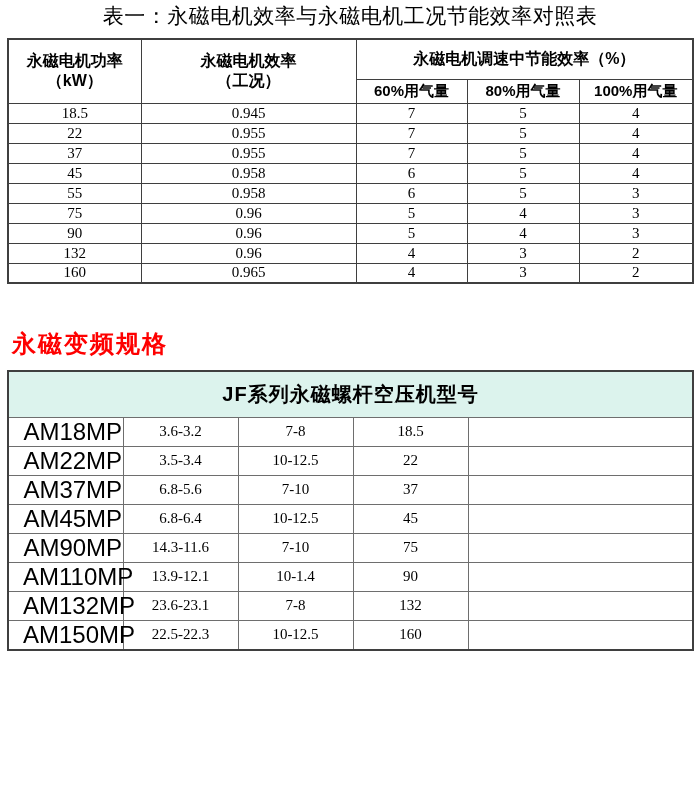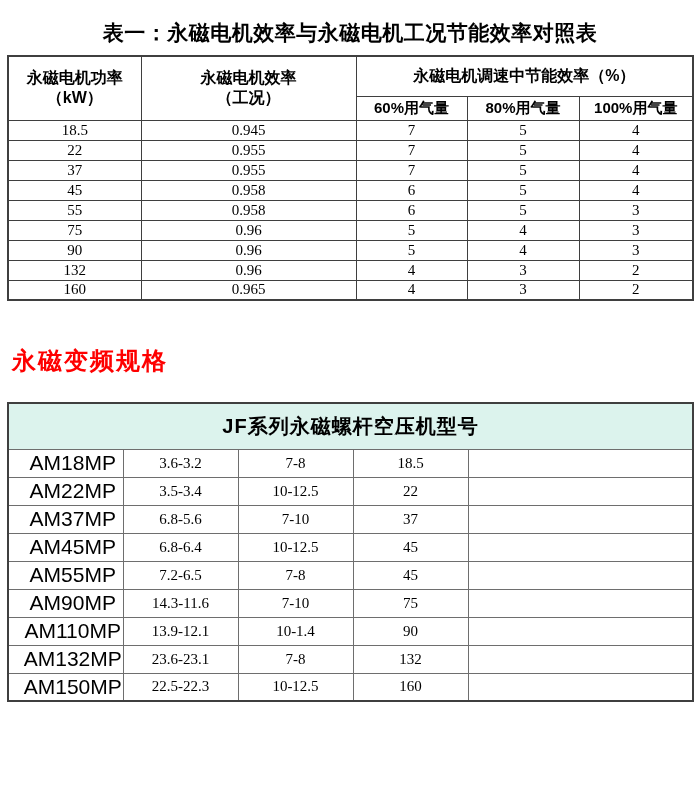--- a/index.html
+++ b/index.html
@@ -12,24 +12,24 @@
   .page {
     width: 700px;
     height: 789px;
     background: #ffffff;
     overflow: hidden;
   }
 
   
   .doc-title {
     text-align: center;
-    font-weight: bold;
+    font-weight: normal;
     font-size: 21px;
     line-height: 25px;
-    padding-top: 20px;
+    padding-top: 3px;
     letter-spacing: 0.5px;
   }
 
   
   table { border-collapse: collapse; table-layout: fixed; }
   .table1 {
     margin: 10px 0 0 7px;
     width: 685px;
     border: 2px solid var(--border-dark, #3f3f3f);
     padding-left: 36px;
@@ -57,21 +57,21 @@
     margin: 46px 3px 0 12px;
     color: var(--heading-red, #fe0000);
     font-weight: bold;
     font-size: 24px;
     line-height: 28px;
     letter-spacing: 2px;
   }
 
   
   .table2 {
-    margin: 27px 0 0 7px;
+    margin: 12px 0 0 7px;
     width: 685px;
     border: 2px solid var(--border-dark, #3f3f3f);
   }
   .table2 th, .table2 td {
     border: 1px solid var(--border-light, #6e6e6e);
     text-align: center;
     vertical-align: middle;
   }
   .table2 .banner th {
     height: 46px;
@@ -87,21 +87,21 @@
     font-weight: bold;
     line-height: 22px;
   }
   .table2 tbody td {
     height: 28px;
     font-family: "Liberation Serif", serif;
     font-size: 15px;
   }
   .table2 tbody td:first-child {
     font-family: "Liberation Sans", sans-serif;
-    font-size: 21px;
+    font-size: 24px;
     padding-left: 14px;
   }
 </style>
 </head>
 <body>
 
 <div class="page">
 
   <div class="doc-title">表一：永磁电机效率与永磁电机工况节能效率对照表</div>
 
@@ -236,27 +236,20 @@
           <td></td>
         </tr>
         <tr>
           <td>AM45MP</td>
           <td>6.8-6.4</td>
           <td>10-12.5</td>
           <td>45</td>
           <td></td>
         </tr>
         <tr>
-          <td>AM55MP</td>
-          <td>7.2-6.5</td>
-          <td>7-8</td>
-          <td>45</td>
-          <td></td>
-        </tr>
-        <tr>
           <td>AM90MP</td>
           <td>14.3-11.6</td>
           <td>7-10</td>
           <td>75</td>
           <td></td>
         </tr>
         <tr>
           <td>AM110MP</td>
           <td>13.9-12.1</td>
           <td>10-1.4</td>

